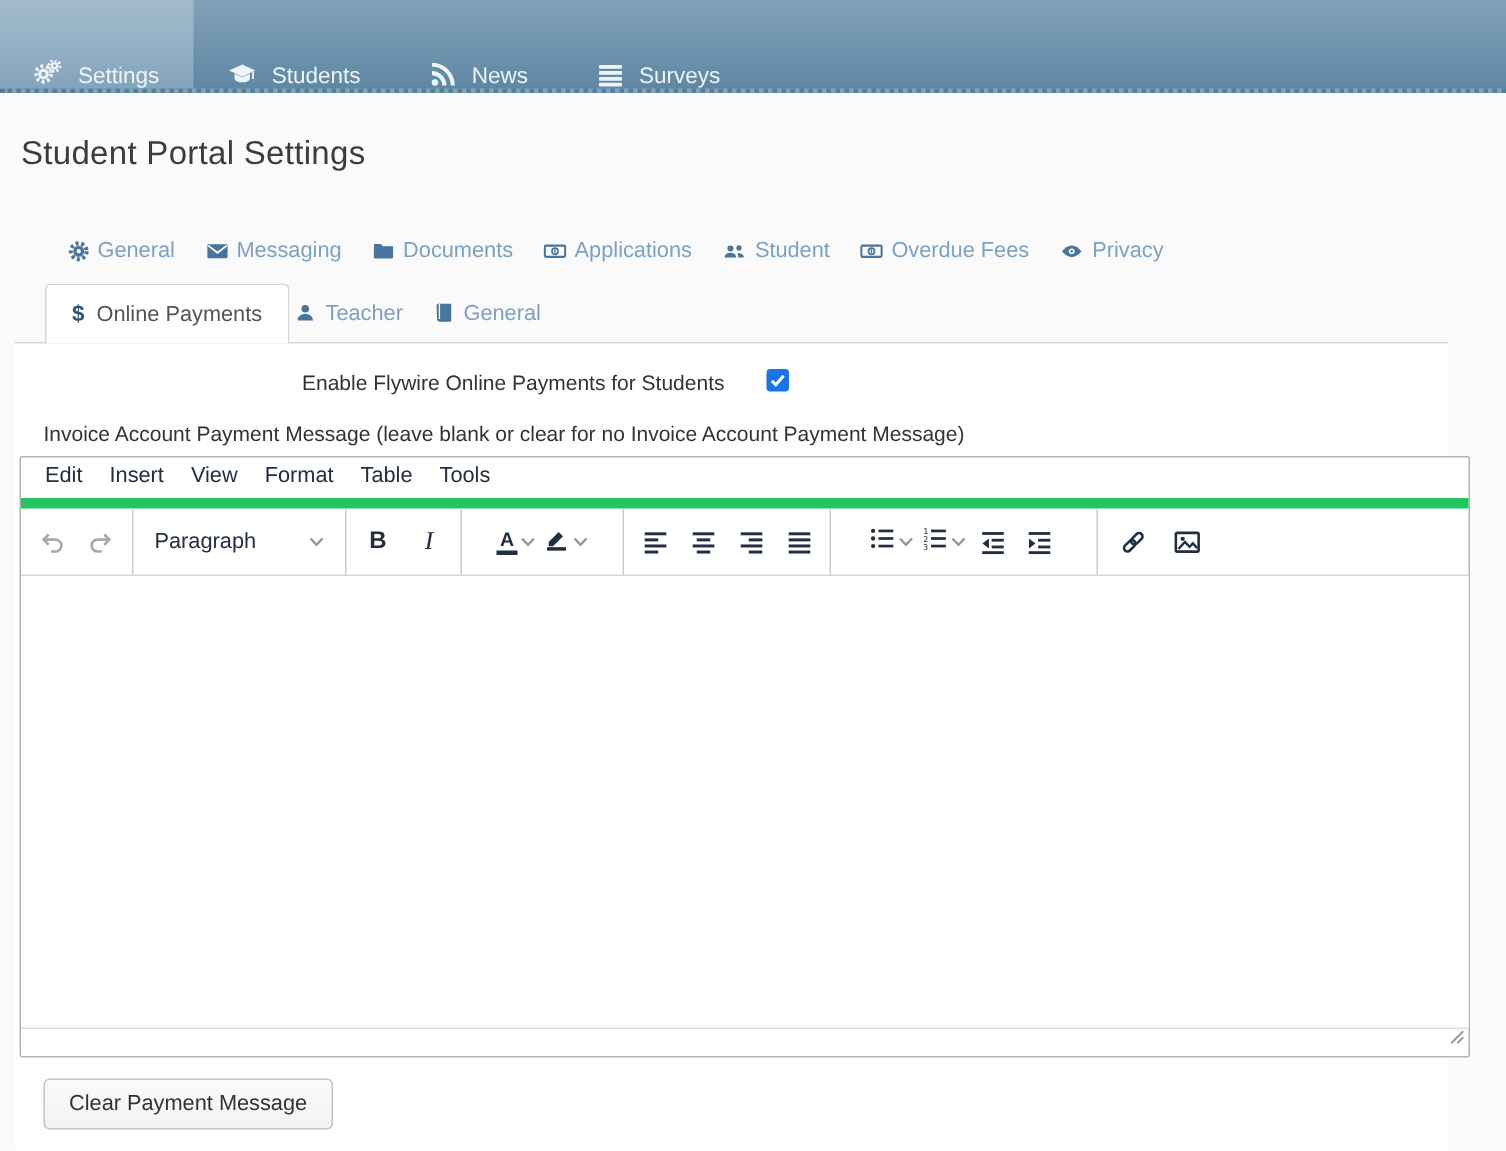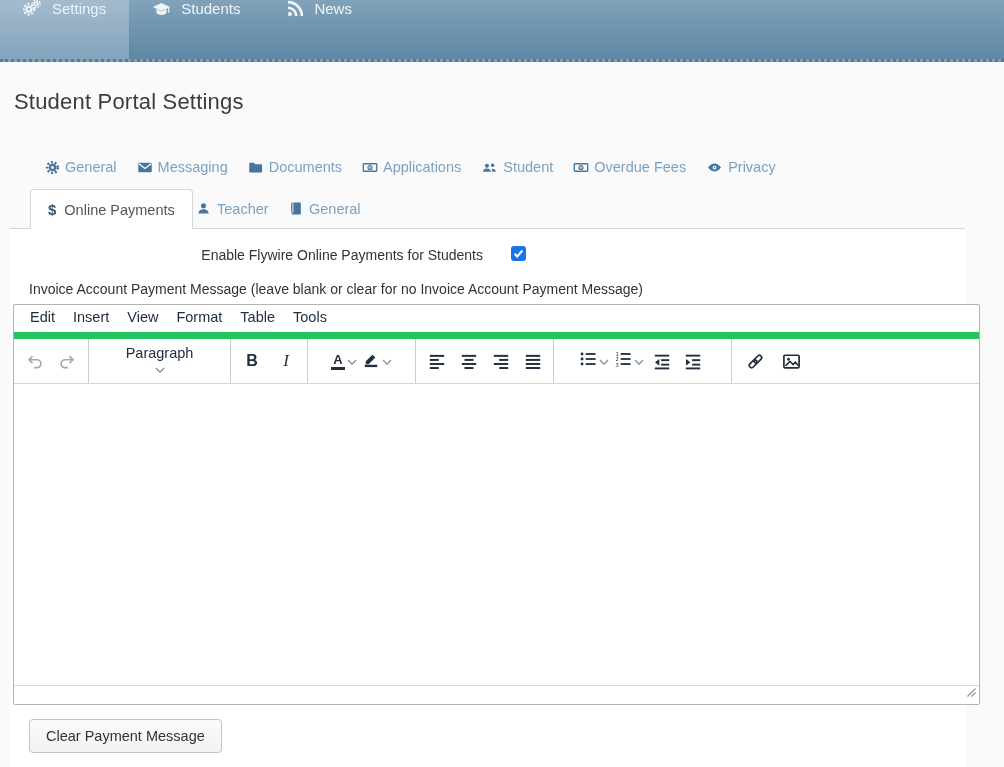--- a/index.html
+++ b/index.html
@@ -13,21 +13,21 @@
   }
 
   
   .navbar {
     position:absolute; left:0; top:0; width:1004px; height:62px;
     background: linear-gradient(180deg,#81a2b9,#5f87a4);
     border-bottom:3px dotted #527e9d;
     display:flex; align-items:stretch;
   }
   .nav-item {
-    display:flex; align-items:flex-start; gap:10px;
+    display:flex; align-items:flex-end; gap:10px;
     padding:0 23px; color:#eef4f8; font-size:15px; cursor:pointer;
   }
   .nav-item.active { background: linear-gradient(180deg,#a4bbcc,#84a4bd); }
   .nav-item svg { display:block; }
 
   
   .page-title {
     position:absolute; left:14px; top:89px;
     font-size:22px; color:#3c3c3c; letter-spacing:.2px;
   }
@@ -100,21 +100,21 @@
   .tb-btn {
     width:30px; height:32px; display:flex; align-items:center; justify-content:center;
     border-radius:3px; cursor:pointer;
   }
   .tb-btn.wide { width:auto; padding:0 2px; gap:2px; }
   .tb-select {
     display:flex; align-items:center; justify-content:space-between;
     height:32px; cursor:pointer; padding:0 9px 0 10px; border-radius:3px;
     font-size:14.5px; color:#222f3e;
   }
-  .tb-select.fmt { width:132px;flex-direction:column; }
+  .tb-select.fmt { width:132px; }
   .tb-select.fsz { width:130px; }
   .bold-glyph { font-size:16px; font-weight:800; color:#222f3e; }
   .italic-glyph { font-size:17px; font-style:italic; color:#222f3e; font-family:"Liberation Serif", serif; }
   .fc-stack { display:flex; flex-direction:column; align-items:center; line-height:1; }
   .fc-stack .a { font-size:13px; font-weight:bold; color:#222f3e; }
   .fc-stack .bar { width:14px; height:3px; background:#222f3e; margin-top:1px; }
   .content-area { flex:1; background:#fff; cursor:text; }
   .statusbar { height:19px; flex:0 0 19px; border-top:1px solid #d9d9d9; position:relative; }
   .grip { position:absolute; right:2px; bottom:2px; cursor:nwse-resize; }
 
@@ -161,20 +161,31 @@
   <div class="nav-item">
     <span>
       <svg width="18" height="18" viewBox="0 0 20 20">
         <circle cx="4.4" cy="15.6" r="2.4" fill="#eef4f8"></circle>
         <path d="M2.2 8.6a9.2 9.2 0 0 1 9.2 9.2" fill="none" stroke="#eef4f8" stroke-width="3"></path>
         <path d="M2.2 2.4a15.4 15.4 0 0 1 15.4 15.4" fill="none" stroke="#eef4f8" stroke-width="3"></path>
       </svg>
     </span>
     <span>News</span>
   </div>
+  <div class="nav-item">
+    <span>
+      <svg width="18" height="18" viewBox="0 0 20 20" fill="#eef4f8">
+        <rect x="1.5" y="2.6" width="17" height="2.8" rx="0.5"></rect>
+        <rect x="1.5" y="7" width="17" height="2.8" rx="0.5"></rect>
+        <rect x="1.5" y="11.4" width="17" height="2.8" rx="0.5"></rect>
+        <rect x="1.5" y="15.8" width="17" height="2.8" rx="0.5"></rect>
+      </svg>
+    </span>
+    <span>Surveys</span>
+  </div>
 </div>
 
 <div class="page-title">Student Portal Settings</div>
 
 <div class="tabs-primary">
   <div class="ptab">
     <span>
       <svg width="15" height="15" viewBox="0 0 20 20">
         <g stroke="#47759d" fill="none">
           <circle cx="10" cy="10" r="7" stroke-width="3.6" stroke-dasharray="2.6 2.4"></circle>

